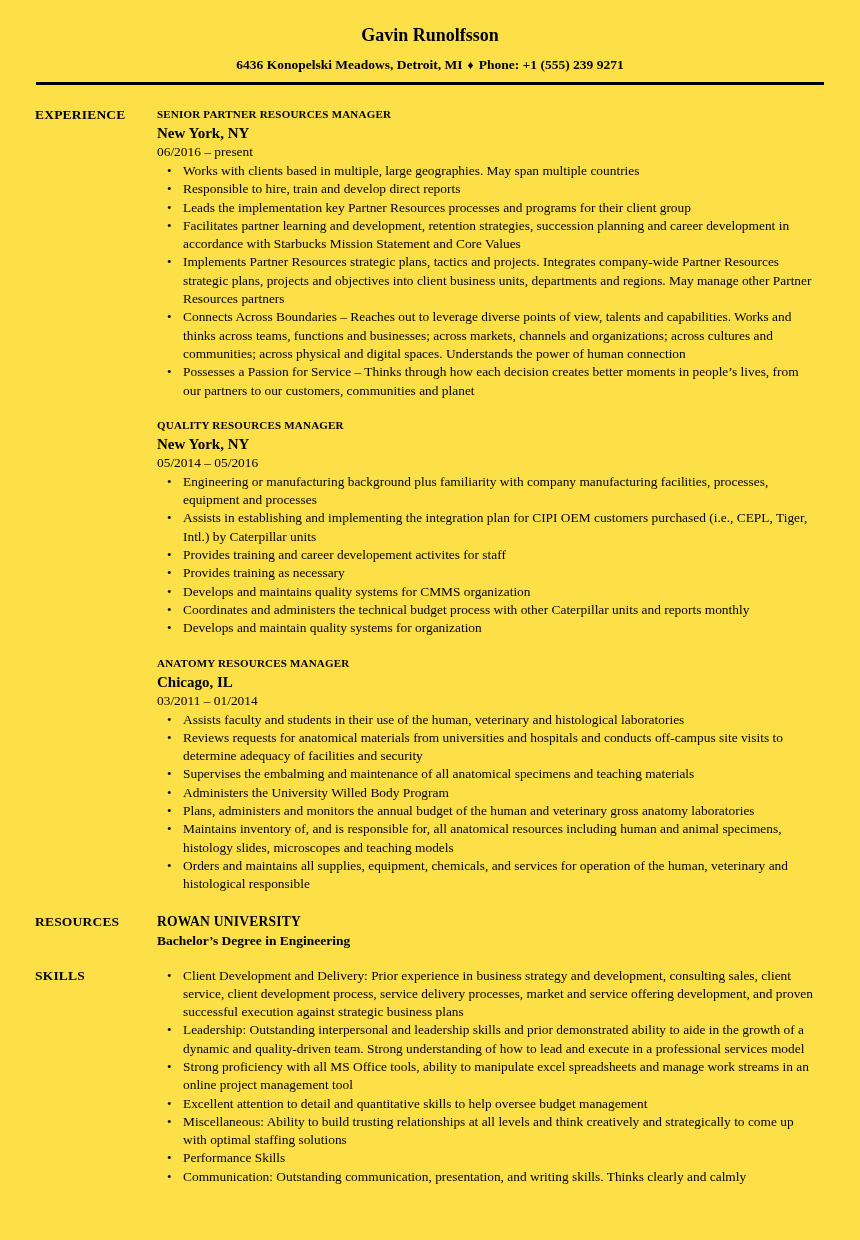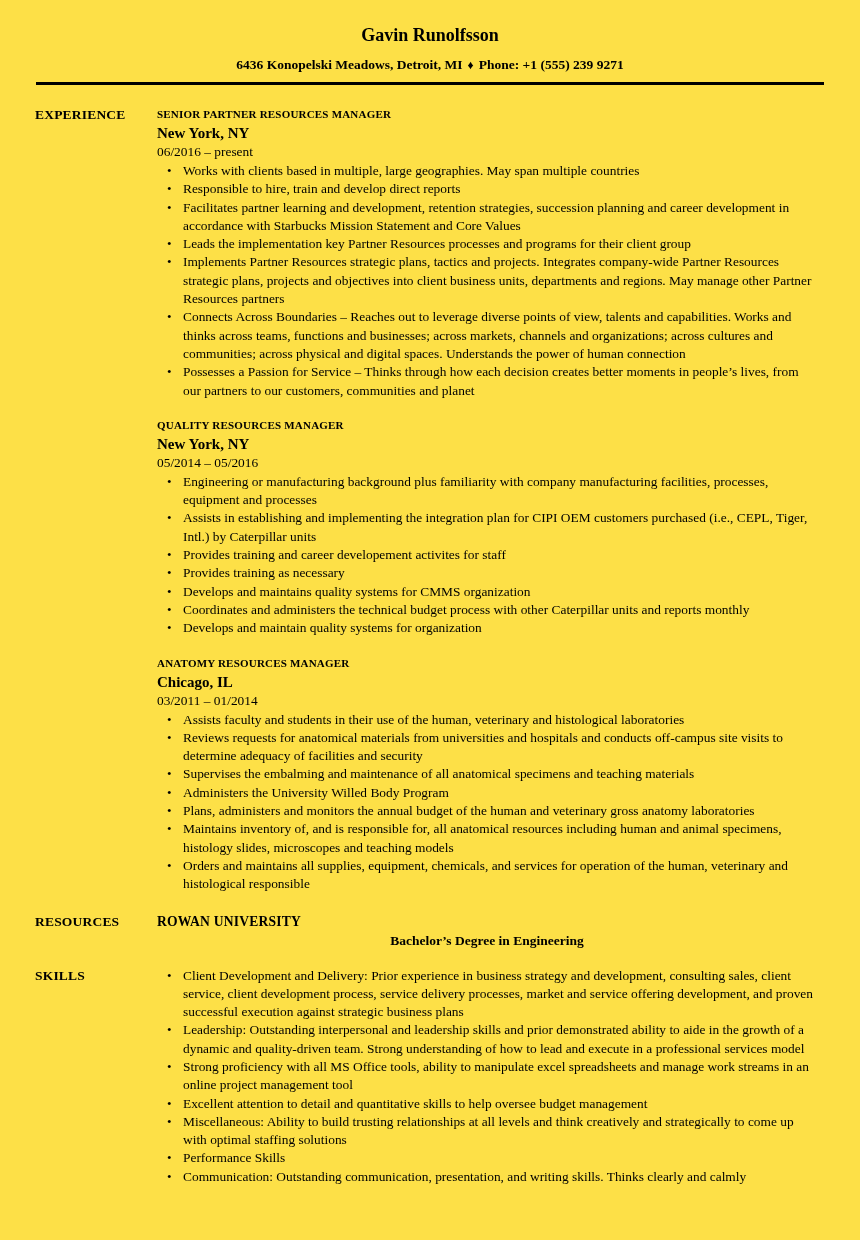--- a/index.html
+++ b/index.html
@@ -37,21 +37,21 @@
   .job-dates{line-height:18px;}
   
   ul.bullets{list-style:none;margin:1px 0 0 0;padding:0;}
   ul.bullets li{position:relative;padding-left:26px;}
   ul.bullets li::before{
     content:"\2022";position:absolute;left:10px;top:0;font-size:13px;
   }
   
   .education-row{margin-top:18px;}
   .school-name{margin:0;font-size:13.6px;font-weight:bold;line-height:19px;letter-spacing:0.2px;}
-  .degree{margin:0;font-size:13.5px;font-weight:bold;line-height:19px;text-align:center;}
+  .degree{margin:0;font-size:13.5px;font-weight:bold;line-height:19px;}
   .skills-row{margin-top:16px;}
 </style>
 </head>
 <body>
 
 <div class="page">
 
   <div class="header">
     <h1 class="person-name">Gavin Runolfsson</h1>
     <div class="contact-line">
@@ -67,22 +67,22 @@
       <div class="section-content">
 
         <article class="job">
           <h2 class="job-title">SENIOR PARTNER RESOURCES MANAGER</h2>
           <h3 class="job-location">New York, NY</h3>
           <div class="job-dates">06/2016 – present</div>
           <ul class="bullets">
 
           <li><span>Works with clients based in multiple, large geographies. May span multiple countries</span></li>
               <li><span>Responsible to hire, train and develop direct reports</span></li>
+              <li><span>Leads the implementation key Partner Resources processes and programs for their client group</span></li>
               <li><span>Facilitates partner learning and development, retention strategies, succession planning and career development in accordance with Starbucks Mission Statement and Core Values</span></li>
-              <li><span>Leads the implementation key Partner Resources processes and programs for their client group</span></li>
               <li><span>Implements Partner Resources strategic plans, tactics and projects. Integrates company-wide Partner Resources strategic plans, projects and objectives into client business units, departments and regions. May manage other Partner Resources partners</span></li>
               <li><span>Connects Across Boundaries – Reaches out to leverage diverse points of view, talents and capabilities. Works and thinks across teams, functions and businesses; across markets, channels and organizations; across cultures and communities; across physical and digital spaces. Understands the power of human connection</span></li>
               <li><span>Possesses a Passion for Service – Thinks through how each decision creates better moments in people’s lives, from our partners to our customers, communities and planet</span></li>
             </ul>
         </article>
 
         <article class="job">
           <h2 class="job-title">QUALITY RESOURCES MANAGER</h2>
           <h3 class="job-location">New York, NY</h3>
           <div class="job-dates">05/2014 – 05/2016</div>

